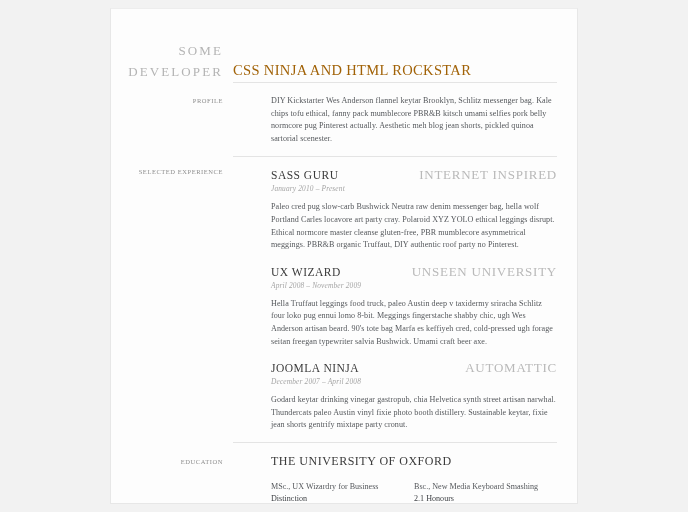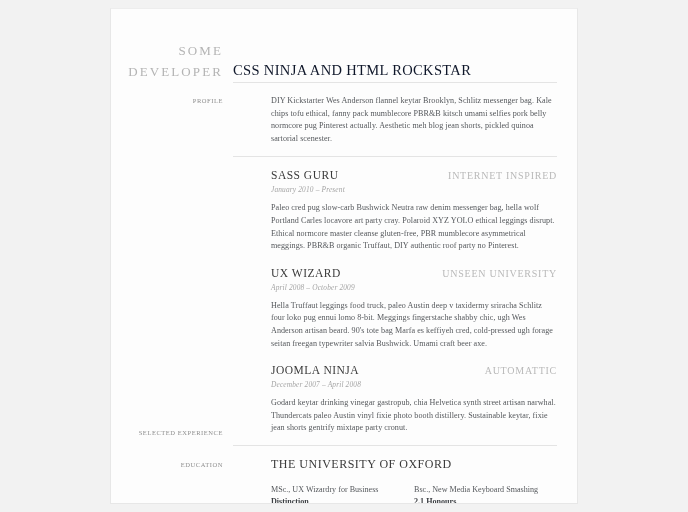--- a/index.html
+++ b/index.html
@@ -91,21 +91,21 @@
     margin-top: 1px;
   }
   .headline-wrap {
     flex: 1 1 auto;
     padding-top: 20px;
   }
   .headline {
     font-family: "Liberation Serif", serif;
     font-size: 14.5px;
     letter-spacing: 0.35px;
-    color: #0f172a;
+    color: #a16207;
     line-height: 18px;
     text-transform: uppercase;
     font-weight: normal;
     white-space: nowrap;
   }
 
   
   .divider {
     height: 1px;
     background: #e4e4e4;
@@ -127,21 +127,20 @@
     line-height: 12.6px;
     color: #55585c;
     letter-spacing: 0.06px;
     text-align: left;
   }
 
   
   .experience-block {
     padding-top: 11px;
     padding-bottom: 8px;
-    align-items: flex-end;
   }
   .exp-entry {
     margin-bottom: 13px;
   }
   .exp-entry:last-child {
     margin-bottom: 2px;
   }
   .exp-head {
     display: flex;
     align-items: baseline;
@@ -151,21 +150,21 @@
     font-family: "Liberation Serif", serif;
     font-size: 11.5px;
     letter-spacing: 0.5px;
     color: #3a3a3a;
     text-transform: uppercase;
     line-height: 14px;
     font-weight: normal;
   }
   .exp-org {
     font-family: "Liberation Serif", serif;
-    font-size: 10px;
+    font-size: 13px;
     letter-spacing: 0.75px;
     color: #b9b9b9;
     text-transform: uppercase;
     line-height: 14px;
     white-space: nowrap;
     padding-left: 12px;
   }
   .exp-dates {
     font-family: "Liberation Serif", serif;
     font-style: italic;
@@ -217,21 +216,21 @@
     font-family: "Liberation Serif", serif;
     font-size: 8.1px;
     line-height: 12px;
     color: #55585c;
   }
   .edu-grade {
     font-family: "Liberation Serif", serif;
     font-size: 8.1px;
     line-height: 12.5px;
     color: #3c3f43;
-    font-weight: bold;
+    font-weight: normal;
   }
   .edu-years {
     font-family: "Liberation Serif", serif;
     font-size: 7.2px;
     line-height: 11px;
     color: #bdbdbd;
     letter-spacing: 0.2px;
     margin-top: 1px;
   }
 </style>
@@ -277,21 +276,21 @@
           </div>
           <div class="exp-dates">January 2010 – Present</div>
           <div class="exp-body body-text">Paleo cred pug slow-carb Bushwick Neutra raw denim messenger bag, hella wolf Portland Carles locavore art party cray. Polaroid XYZ YOLO ethical leggings disrupt. Ethical normcore master cleanse gluten-free, PBR mumblecore asymmetrical meggings. PBR&amp;B organic Truffaut, DIY authentic roof party no Pinterest.</div>
         </div>
 
         <div class="exp-entry">
           <div class="exp-head">
             <div class="exp-title">UX Wizard</div>
             <div class="exp-org">Unseen University</div>
           </div>
-          <div class="exp-dates">April 2008 – October 2009</div>
+          <div class="exp-dates">April 2008 – November 2009</div>
           <div class="exp-body body-text">Hella Truffaut leggings food truck, paleo Austin deep v taxidermy sriracha Schlitz four loko pug ennui lomo 8-bit. Meggings fingerstache shabby chic, ugh Wes Anderson artisan beard. 90's tote bag Marfa es keffiyeh cred, cold-pressed ugh forage seitan freegan typewriter salvia Bushwick. Umami craft beer axe.</div>
         </div>
 
         <div class="exp-entry">
           <div class="exp-head">
             <div class="exp-title">Joomla Ninja</div>
             <div class="exp-org">Automattic</div>
           </div>
           <div class="exp-dates">December 2007 – April 2008</div>
           <div class="exp-body body-text">Godard keytar drinking vinegar gastropub, chia Helvetica synth street artisan narwhal. Thundercats paleo Austin vinyl fixie photo booth distillery. Sustainable keytar, fixie jean shorts gentrify mixtape party cronut.</div>

